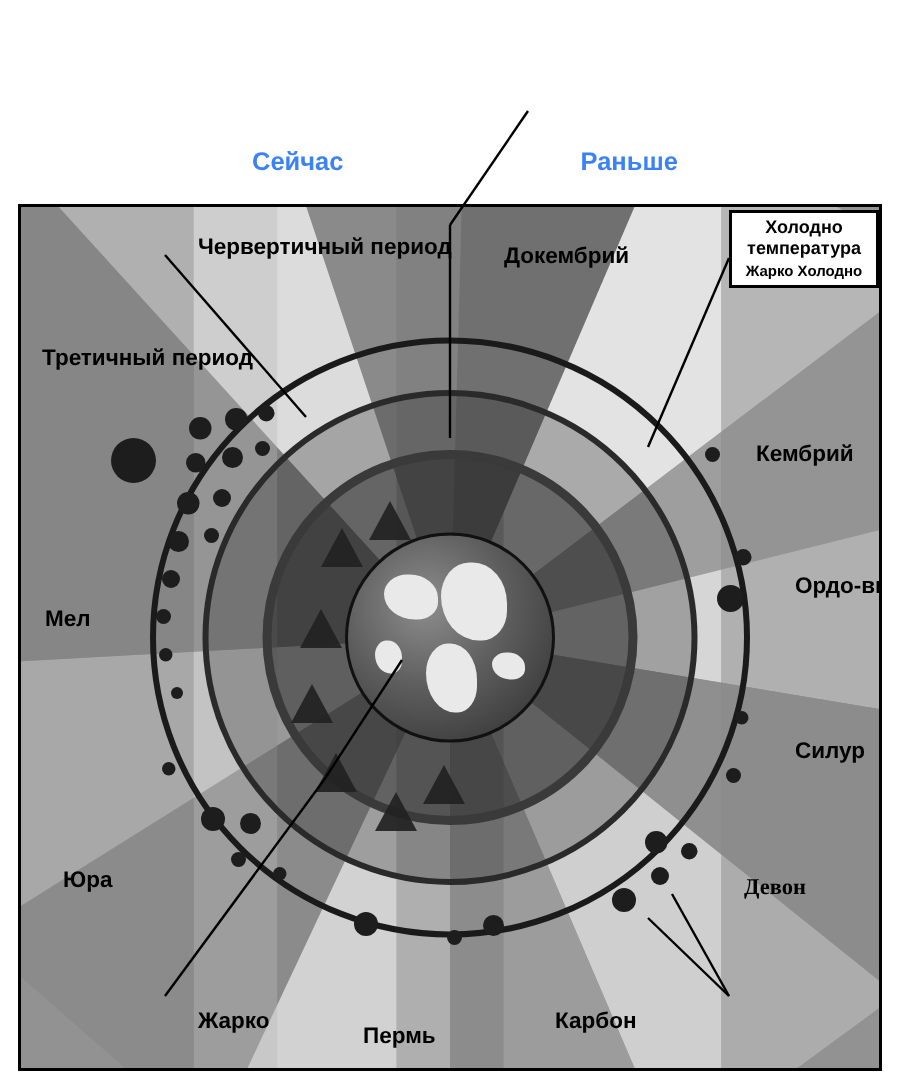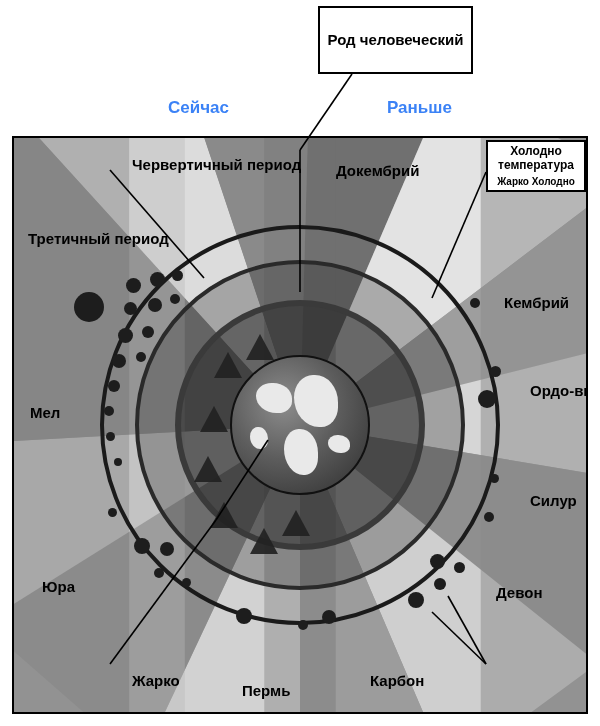--- a/index.html
+++ b/index.html
@@ -158,23 +158,20 @@
   #box-temp       { left: 486px; top: 140px; width: 100px; height: 52px; font-size: 12px; }
   #box-temp .sub  { font-size: 10px; font-weight: bold; margin-top: 3px; text-align: right; }
   #box-volcano    { left: 14px;  top: 664px; width: 104px; height: 46px; font-size: 14px; }
   #box-meteor     { left: 484px; top: 660px; width: 102px; height: 50px; font-size: 13px; }
 </style>
 </head>
 <body>
 
 <div id="stage">
 
-  <div class="callout-box" id="callout-human">
-    <span>Род человеческий</span>
-  </div>
 
   <div class="free-label" id="label-now">Сейчас</div>
   <div class="free-label" id="label-then">Раньше</div>
 
   <div id="diagram">
 
     <svg id="wedges" viewBox="0 0 576 578" preserveAspectRatio="none">
       <rect x="0" y="0" width="576" height="578" fill="#9a9a9a"></rect>
       <g transform="translate(288,289)">
         <path d="M0,0 L-300,-330 L-120,-360 Z" fill="#dcdcdc"></path>
@@ -253,21 +250,21 @@
     <div class="dot" style="left:456px; top:160px; width:10px; height:10px;"></div>
 
     <div class="period" id="lbl-quaternary" style="left:118px; top:18px;  width:120px; text-align:center;">Червертичный период</div>
     <div class="period" id="lbl-precambrian" style="left:322px; top:24px;">Докембрий</div>
     <div class="period" id="lbl-tertiary" style="left:14px;  top:92px;  width:92px;">Третичный период</div>
     <div class="period" id="lbl-cambrian" style="left:490px; top:156px;">Кембрий</div>
     <div class="period" id="lbl-cretaceous" style="left:16px;  top:266px;">Мел</div>
     <div class="period" id="lbl-ordovician" style="left:516px; top:244px; width:46px;">Ордо-вик</div>
     <div class="period" id="lbl-silurian" style="left:516px; top:354px;">Силур</div>
     <div class="period" id="lbl-jurassic" style="left:28px;  top:440px;">Юра</div>
-    <div class="period" id="lbl-devonian" style="left:482px; top:446px;">Девон</div>
+    <div class="period" id="lbl-devonian" style="left:482px; top:446px;font-family:Liberation Serif, serif;">Девон</div>
     <div class="period" id="lbl-triassic" style="left:118px; top:534px;">Жарко</div>
     <div class="period" id="lbl-permian" style="left:228px; top:544px;">Пермь</div>
     <div class="period" id="lbl-carbon" style="left:356px; top:534px;">Карбон</div>
 
   </div>
 
   <svg id="leaders">
     <g stroke="#000" stroke-width="1.6" fill="none">
 
       <line x1="352" y1="74" x2="300" y2="150"></line>

